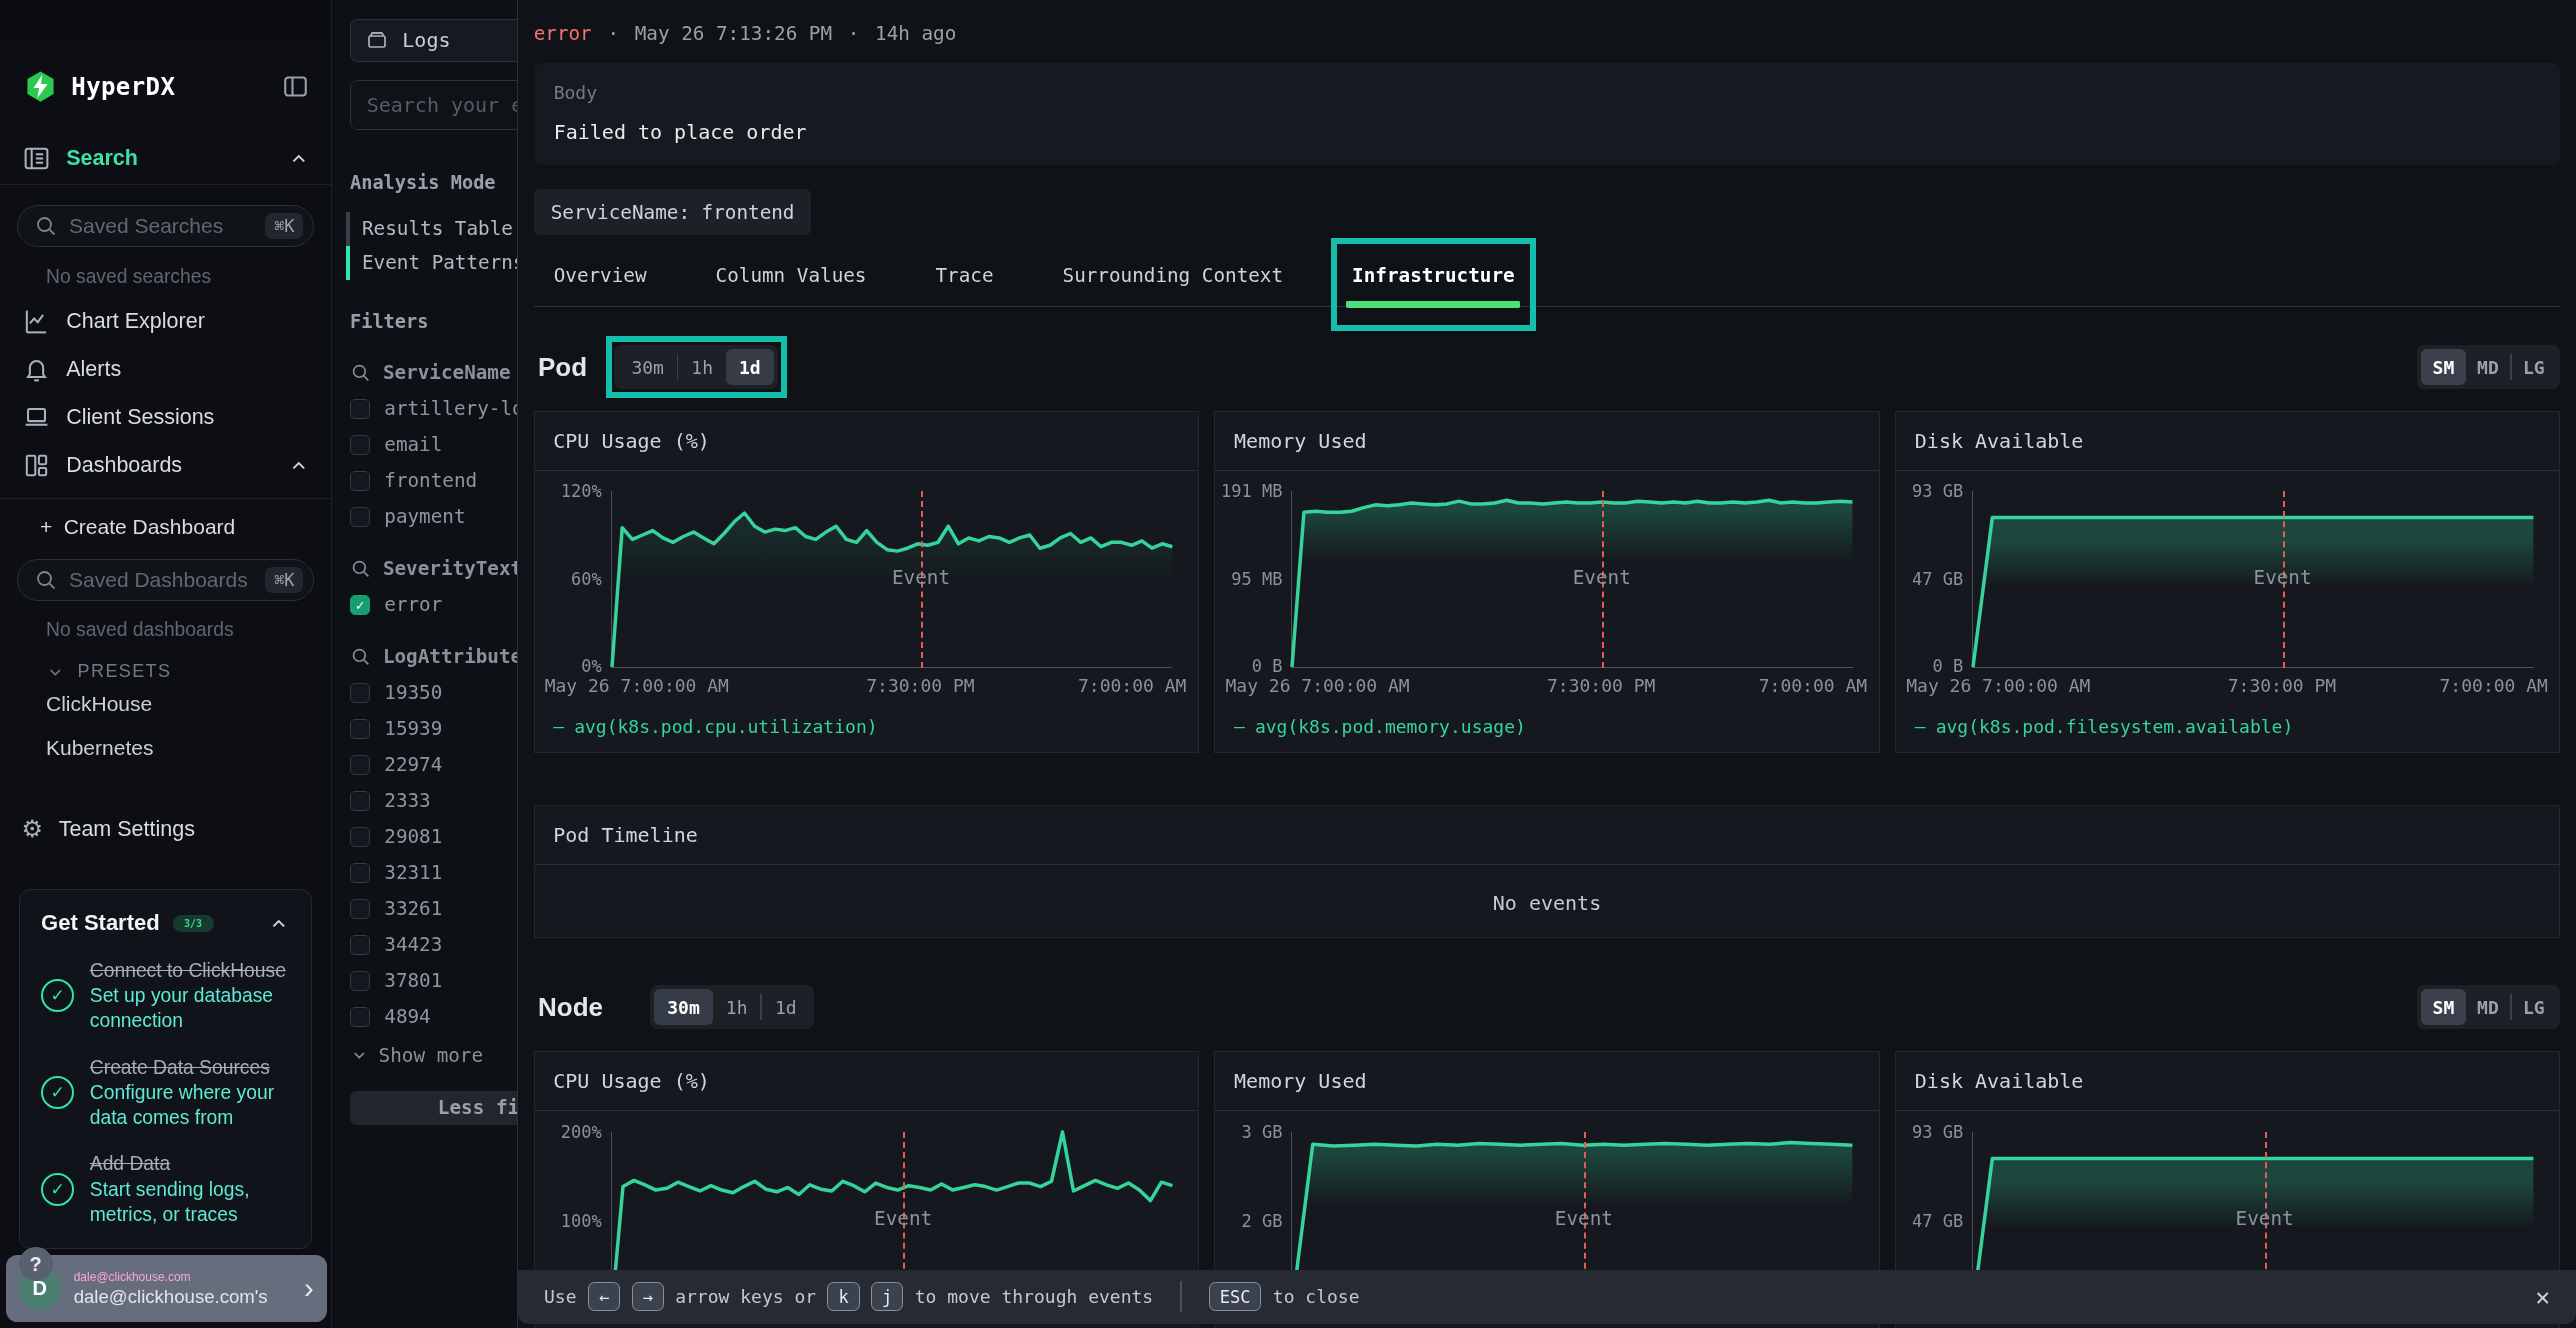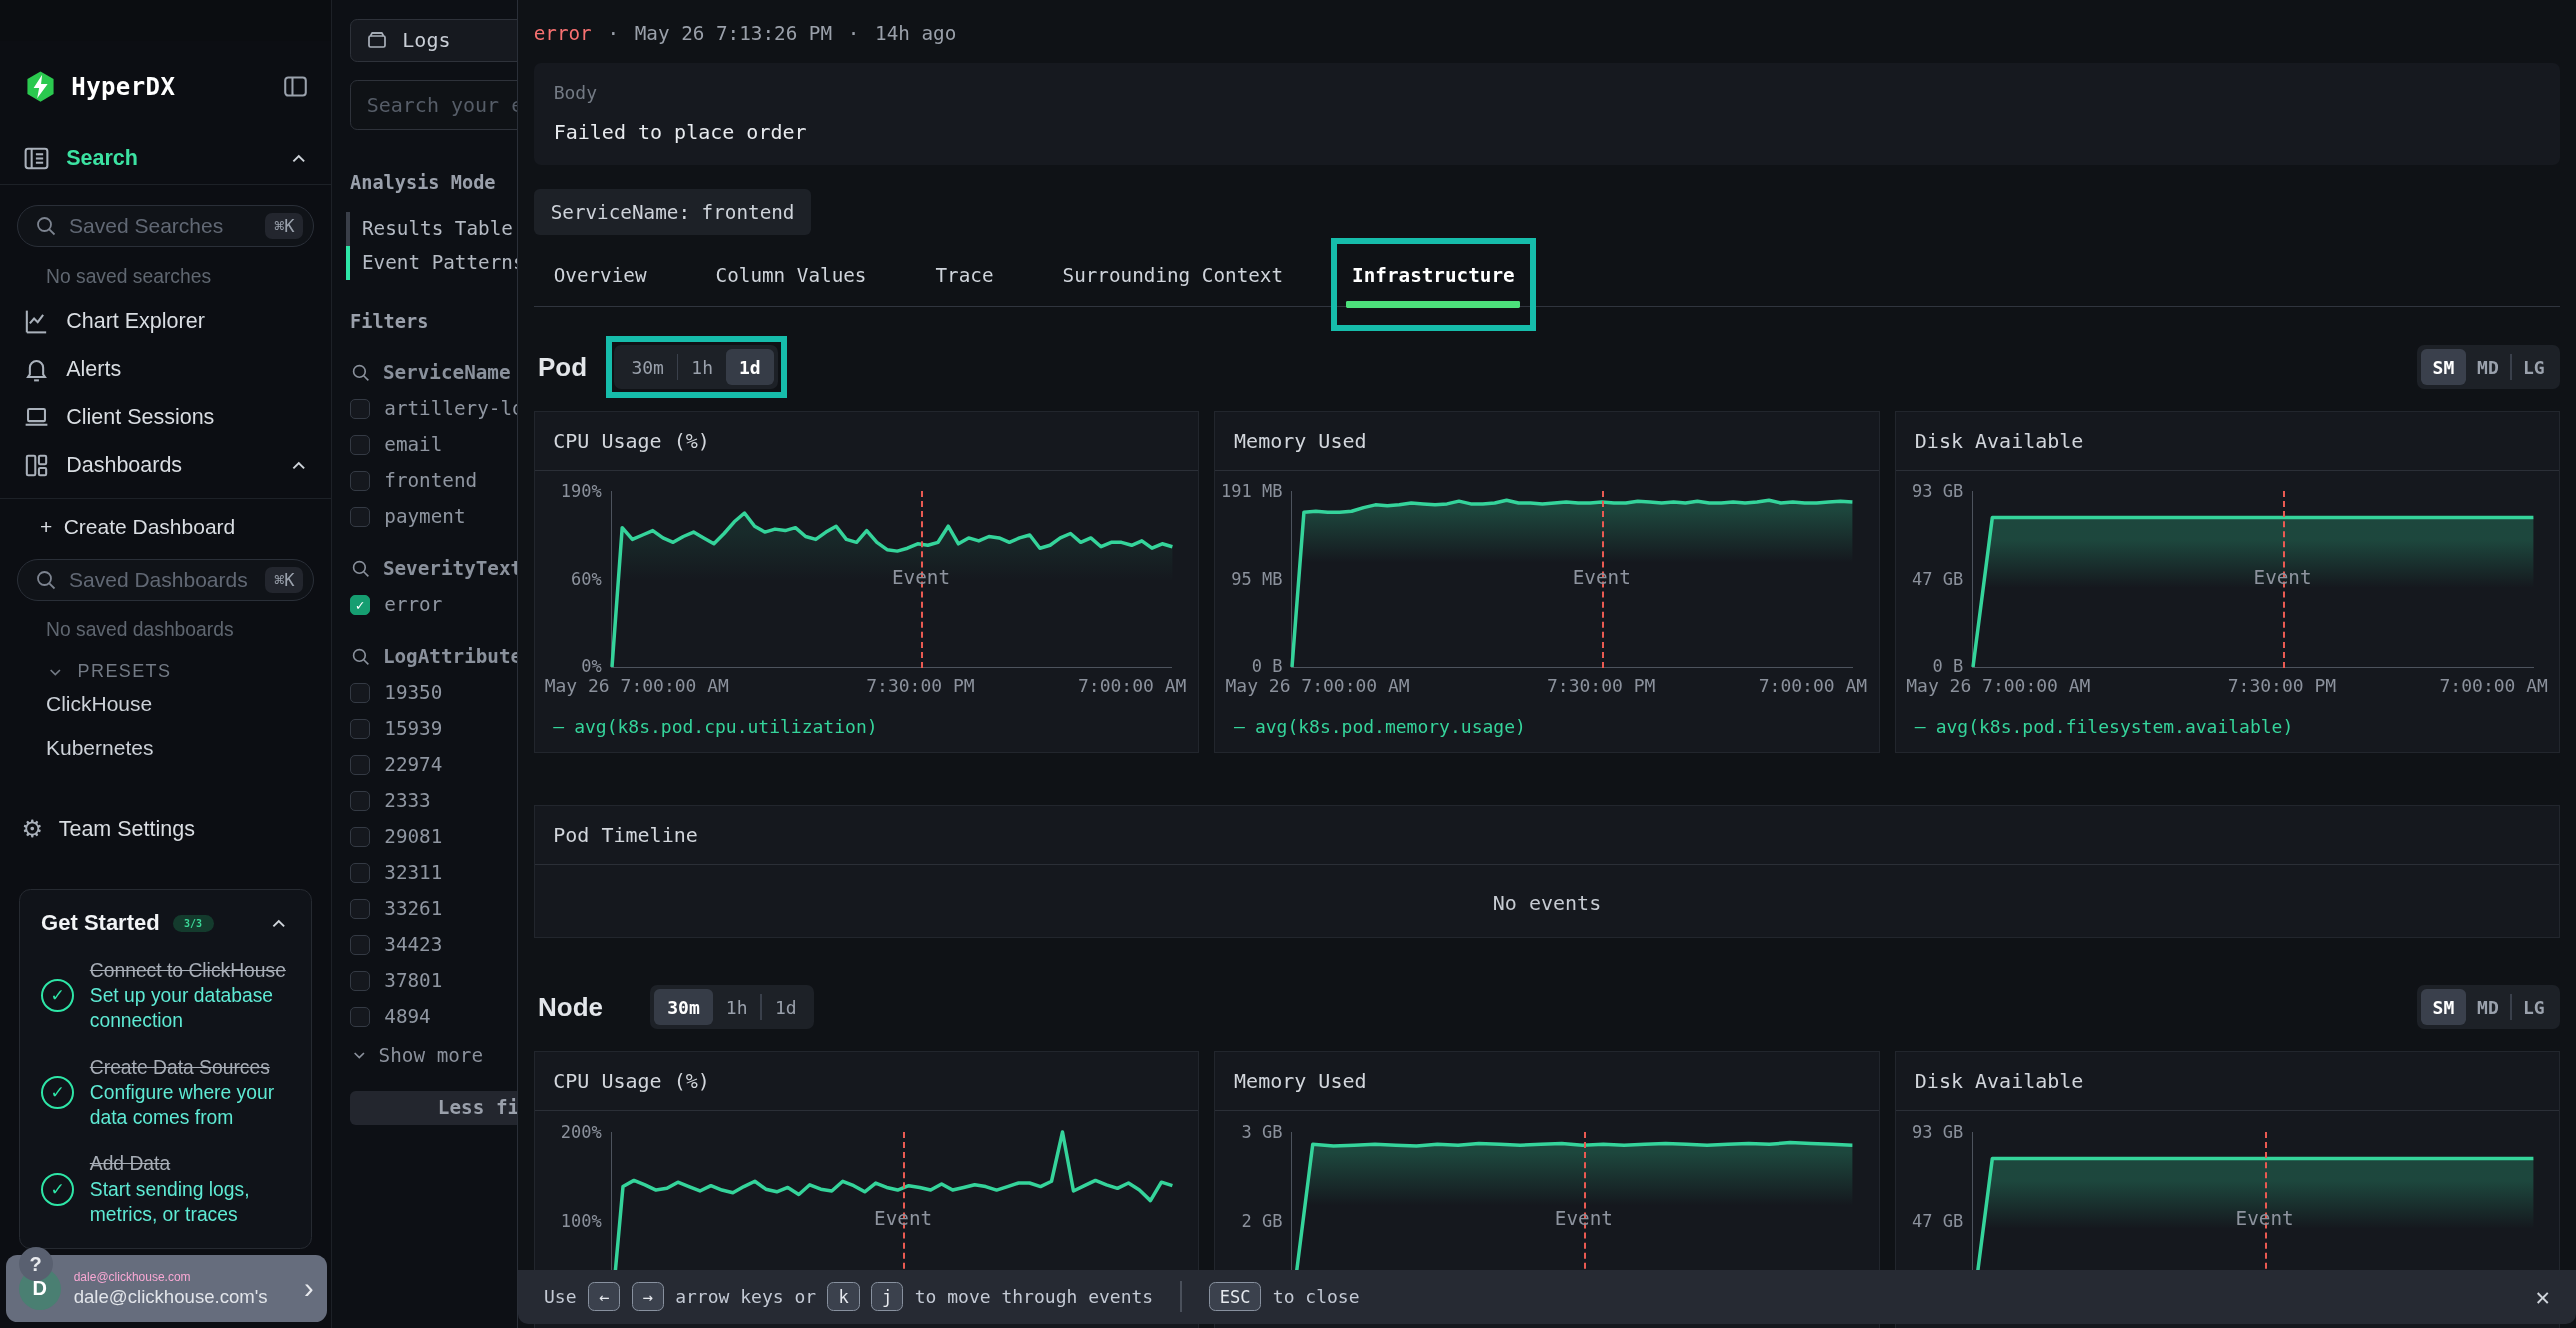--- a/index.html
+++ b/index.html
@@ -477,21 +477,21 @@
           <span class="vsep"></span>
           <span class="seg">LG</span>
         </span>
       </div>
 
       <div class="charts-row">
 
         <div class="chart-card">
           <div class="cc-title">CPU Usage (%)</div>
           <div class="plot">
-            <div class="ytick yt-top">190%</div>
+            <div class="ytick yt-top">120%</div>
             <div class="ytick yt-mid">60%</div>
             <div class="ytick yt-bot">0%</div>
             <div class="plot-area">
                 <svg preserveAspectRatio="none" viewBox="0 0 1000 248">
                   <defs>
                     <linearGradient id="grad0" x1="0" y1="0" x2="0" y2="1">
                       <stop offset="0.125" stop-color="#35d49b" stop-opacity="0.1"></stop>
                       <stop offset="0.445" stop-color="#35d49b" stop-opacity="0"></stop>
                     </linearGradient>
                   </defs>

